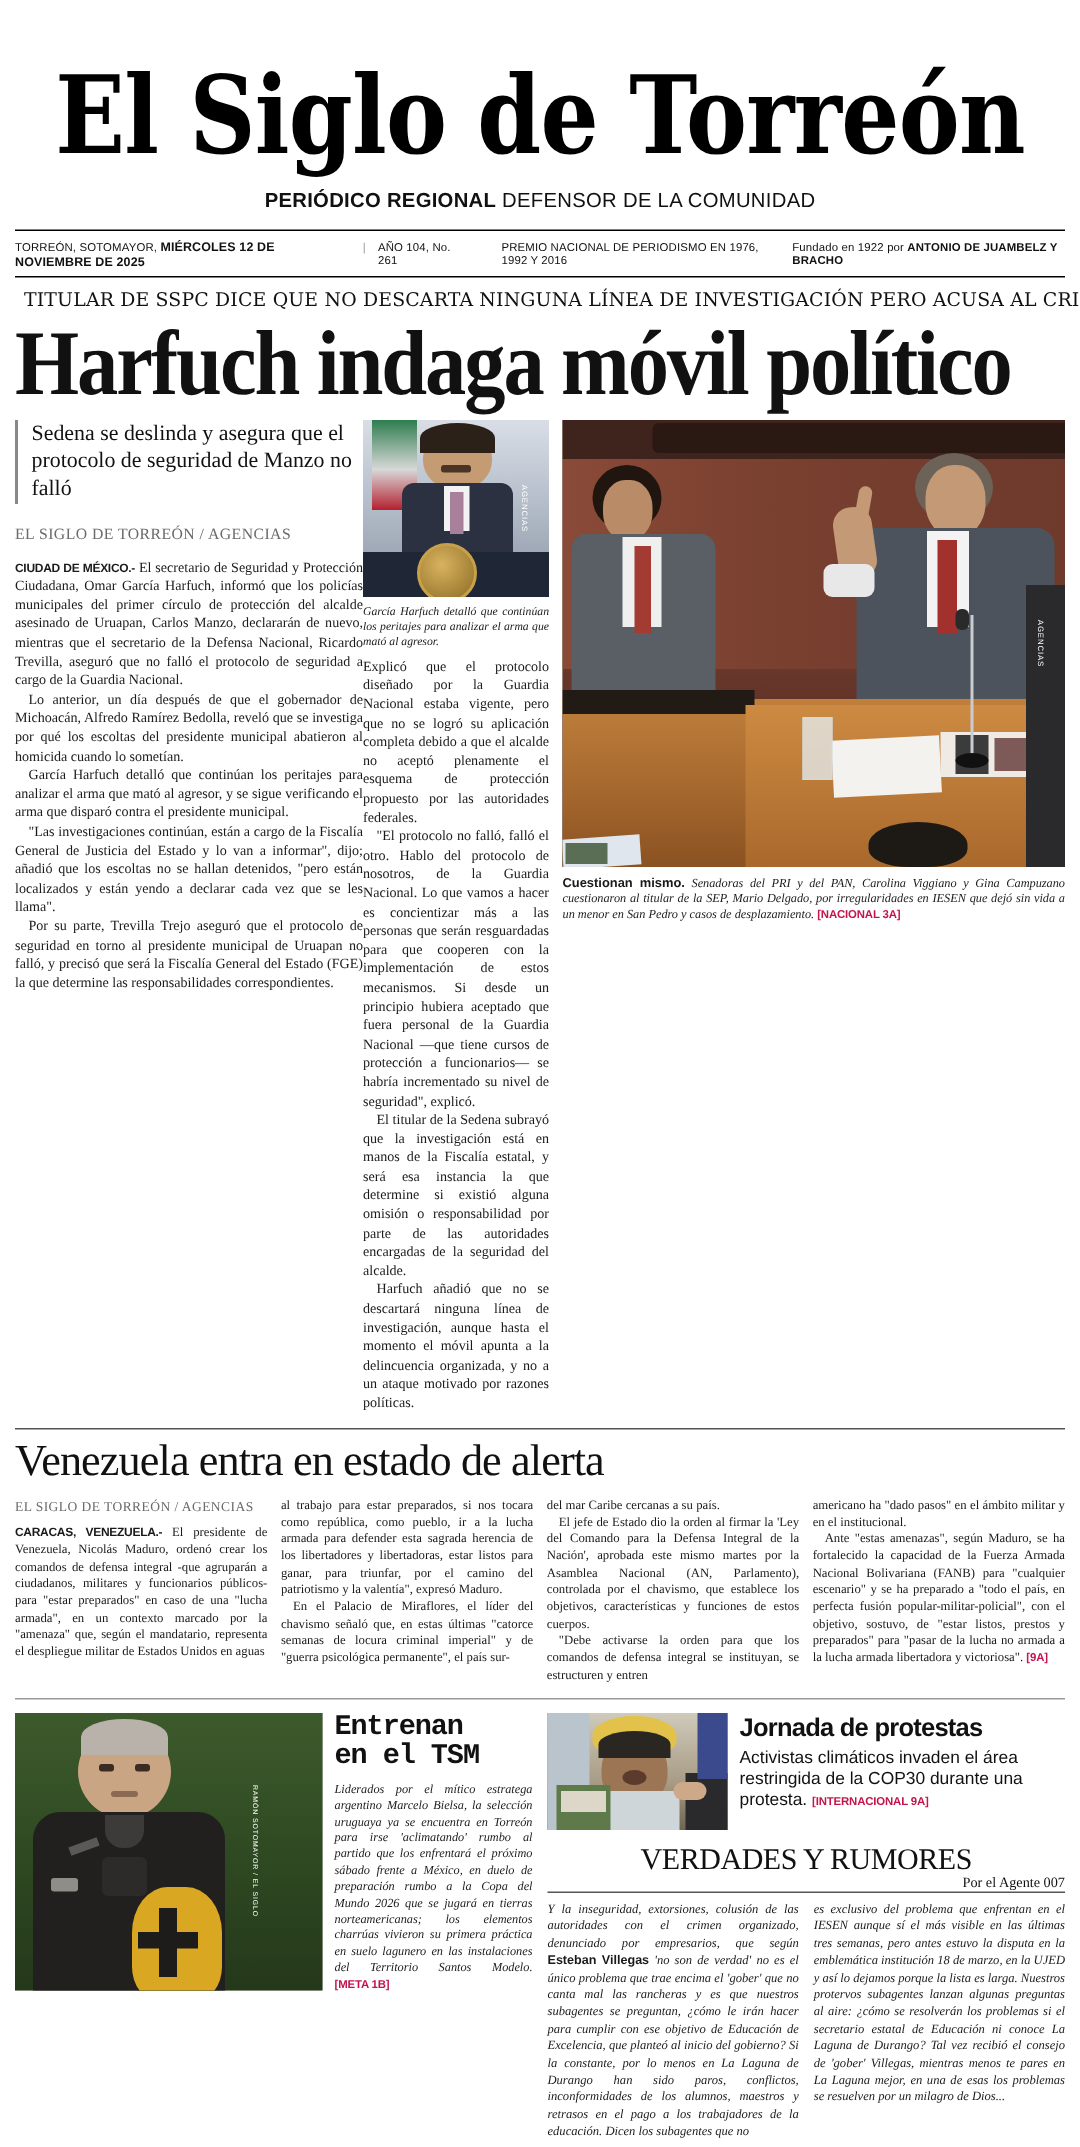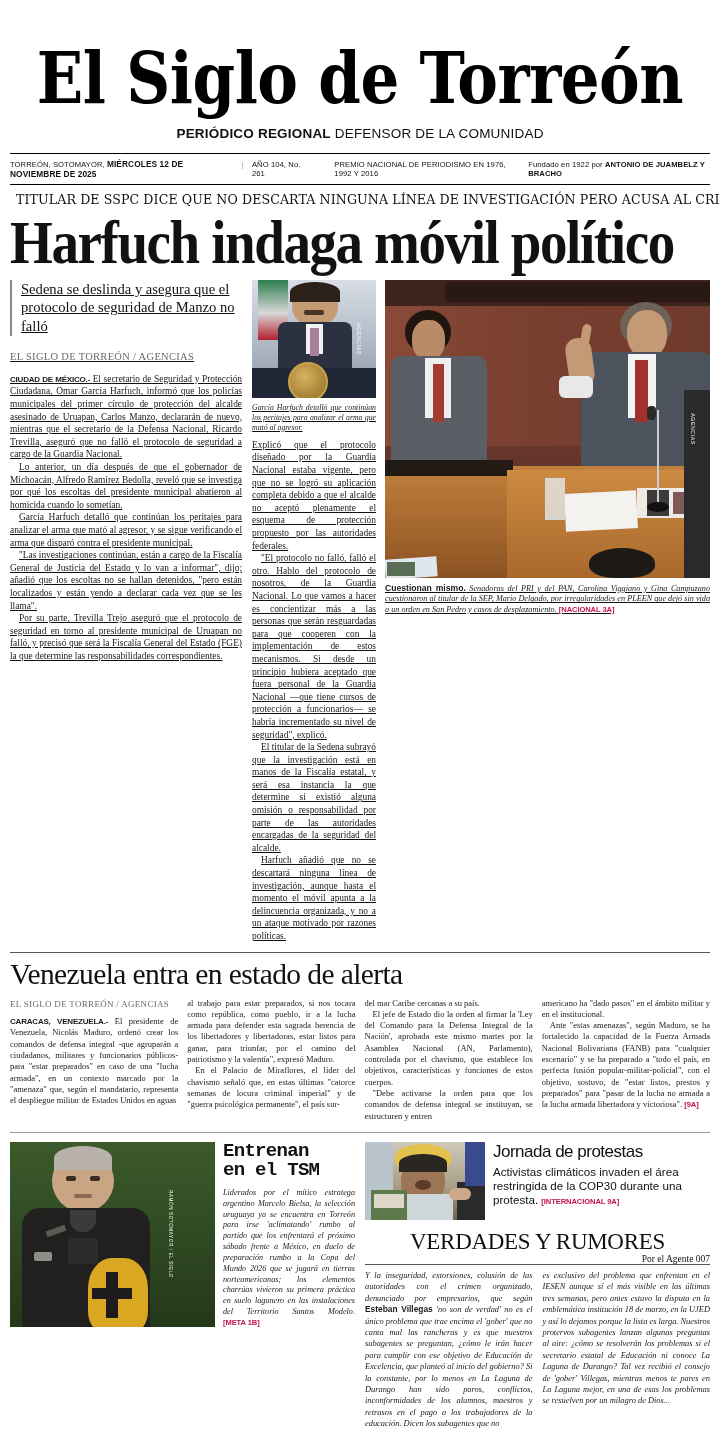--- a/index.html
+++ b/index.html
@@ -75,21 +75,21 @@
     line-height: 1.0;
     letter-spacing: -1.4px;
     color: #111;
     margin: 2px 0 10px 0;
     transform: scaleY(1.12);
     transform-origin: left top;
     white-space: nowrap;
   }
 
   
-  .topgrid { display: flex; gap: 10px; margin-top: 14px; text-decoration: underline; }
+  .topgrid { display: flex; gap: 0; margin-top: 14px; }
   .col-left { width: 232px; flex: 0 0 232px; }
   .col-right { flex: 1; }
 
   .deck-wrap { border-left: 2px solid #888; padding-left: 9px; }
   .deck {
     font-family: "Liberation Serif", "DejaVu Serif", serif;
     font-size: 14.6px; line-height: 1.27; color: #111; font-weight: 400;
   }
   .byline {
     font-family: "Liberation Serif", "DejaVu Serif", serif;
@@ -155,26 +155,26 @@
     font-size: 19px; line-height: 1.03; letter-spacing: -0.7px; color: #111;
   }
   .tsm-body {
     font-family: "Liberation Serif", "DejaVu Serif", serif;
     font-style: italic; font-size: 8.2px; line-height: 1.32; text-align: justify;
     color: #1a1a1a; margin-top: 7px;
   }
 
   .jp-row { display: flex; gap: 8px; }
   .jp-photo { width: 120px; height: 78px; overflow: hidden; position: relative; background:#6b6a3a; }
-  .jp-title { font-family: "Liberation Sans", sans-serif; font-weight: 400; font-size: 17px; letter-spacing: -0.5px; color:#111; }
+  .jp-title { font-family: "Liberation Sans", sans-serif; font-weight: 700; font-size: 17px; letter-spacing: -0.5px; color:#111; }
   .jp-sub { font-family: "Liberation Sans", sans-serif; font-size: 11.6px; line-height: 1.22; color:#111; margin-top: 3px; }
 
   .vr-title {
     font-family: "Liberation Serif", "DejaVu Serif", serif;
-    font-weight: 400; font-size: 23px; letter-spacing: -0.3px; color: #111;
+    font-weight: 400; font-size: 20px; letter-spacing: -0.3px; color: #111;
     text-align: center; margin-top: 10px; line-height: 1;
   }
   .vr-author {
     font-family: "Liberation Serif", "DejaVu Serif", serif;
     font-size: 9.5px; text-align: right; color:#111; padding: 1px 0 0 0;
     border-bottom: 1px solid #555;
   }
   .vr-cols { display:flex; gap: 10px; margin-top: 5px; }
   .vr-col {
     flex: 1;
@@ -302,21 +302,21 @@
               <div class="pa" style="left:204px;top:268px;width:66px;height:30px;border-radius:50% 50% 40% 40%;background:#1d1a16;"></div>
 
               <div class="pa" style="right:0;top:110px;width:26px;height:188px;background:#2a2a2c;"></div>
 
               <div class="pa" style="left:0;top:278px;width:52px;height:20px;background:#dfe6ee;transform:rotate(-4deg);"></div>
               <div class="pa" style="left:2px;top:282px;width:28px;height:14px;background:#5a6d55;"></div>
               <div class="credit-v">AGENCIAS</div>
             </div>
           </div>
           <div class="photo-caption">
-            <b>Cuestionan mismo.</b><span> Senadoras del PRI y del PAN, Carolina Viggiano y Gina Campuzano cuestionaron al titular de la SEP, Mario Delgado, por irregularidades en PLEEN que dejó sin vida a un orden en San Pedro y casos de desplazamiento. </span><span class="tag">[NACIONAL 3A]</span>
+            <b>Cuestionan mismo.</b><span> Senadoras del PRI y del PAN, Carolina Viggiano y Gina Campuzano cuestionaron al titular de la SEP, Mario Delgado, por irregularidades en IESEN que dejó sin vida a un menor en San Pedro y casos de desplazamiento. </span><span class="tag">[NACIONAL 3A]</span>
           </div>
         </div>
       </div>
     </div>
   </div>
 
   <div style="">
     <div class="sec-rule"></div>
     <div class="hl2">Venezuela entra en estado de alerta</div>
     <div class="ven-grid">

